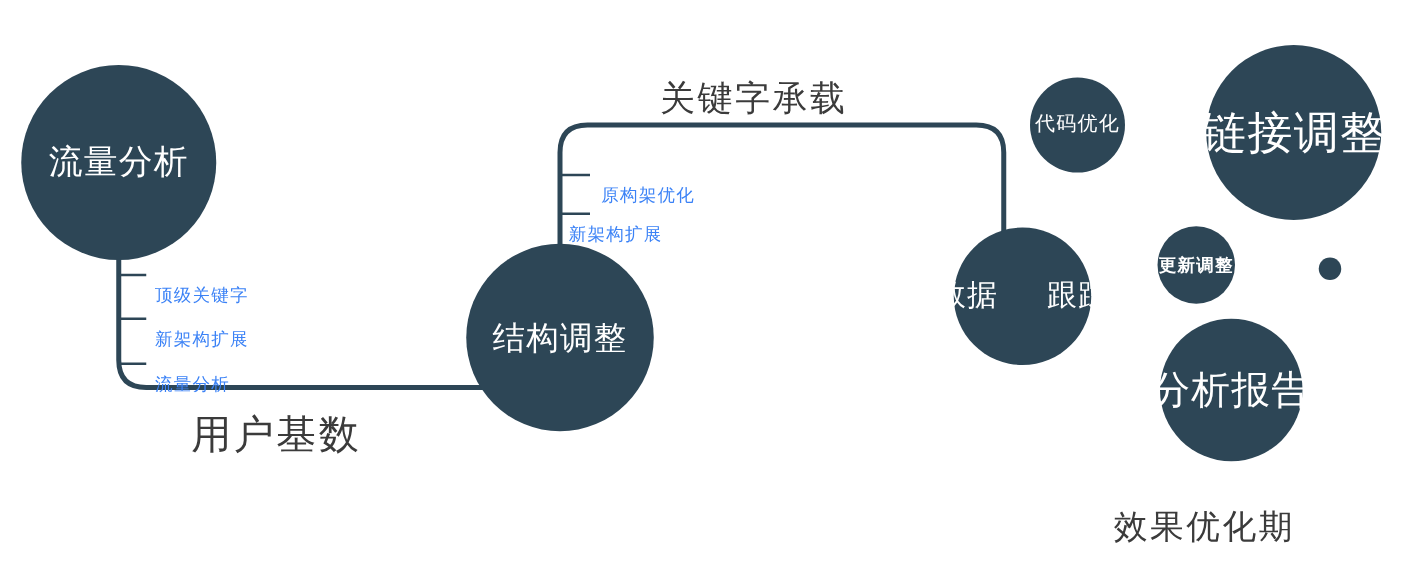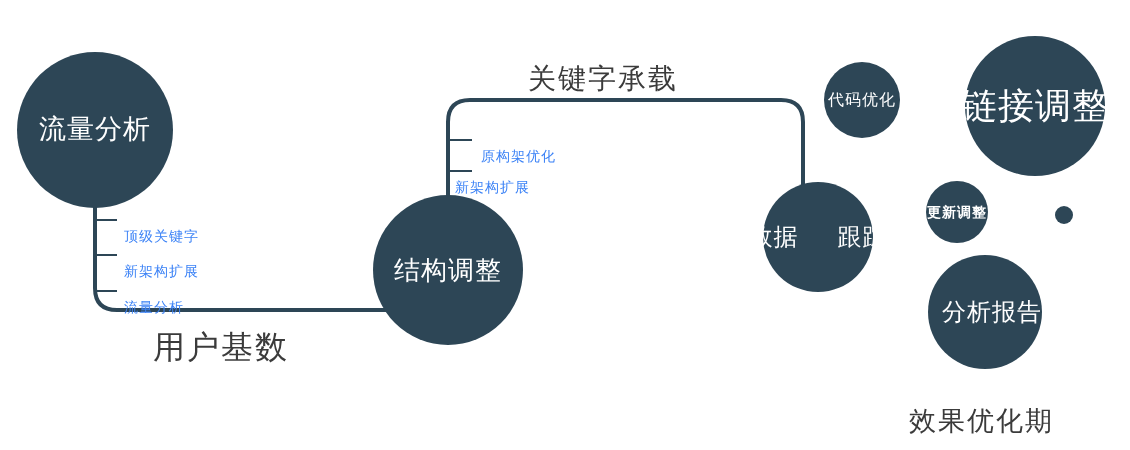--- a/index.html
+++ b/index.html
@@ -50,21 +50,20 @@
     letter-spacing: 1px;
     margin-top: 16px;
   }
   .phase-label {
     position: absolute;
     color: #3b3b3b;
     font-size: 27px;
     font-weight: 500;
     white-space: nowrap;
     letter-spacing: 2px;
-    margin-left: 18px;
   }
   .dot {
     position: absolute;
     border-radius: 50%;
     background: #2d4656;
   }
 </style>
 </head>
 <body>
 
@@ -107,21 +106,21 @@
     <span>调整</span>
   </div>
 
   <div class="node" style="left:926px; top:181px; width:62px; height:62px; font-size:14px; font-weight:bold;">
     <span>更新</span>
     <span>调整</span>
   </div>
 
   <div class="dot" style="left:1055px; top:206px; width:18px; height:18px;"></div>
 
-  <div class="node" style="left:928px; top:255px; width:114px; height:114px; font-size:24px;justify-content:flex-end;">
+  <div class="node" style="left:928px; top:255px; width:114px; height:114px; font-size:31px;">
     <span>分析</span>
     <span>报告</span>
   </div>
 
   <div class="branch-label" style="left:124px; top:212px;">顶级关键字</div>
   <div class="branch-label" style="left:124px; top:247px;">新架构扩展</div>
   <div class="branch-label" style="left:124px; top:283px;">流量分析</div>
 
   <div class="branch-label" style="left:481px; top:132px;">原构架优化</div>
   <div class="branch-label" style="left:455px; top:163px;">新架构扩展</div>

